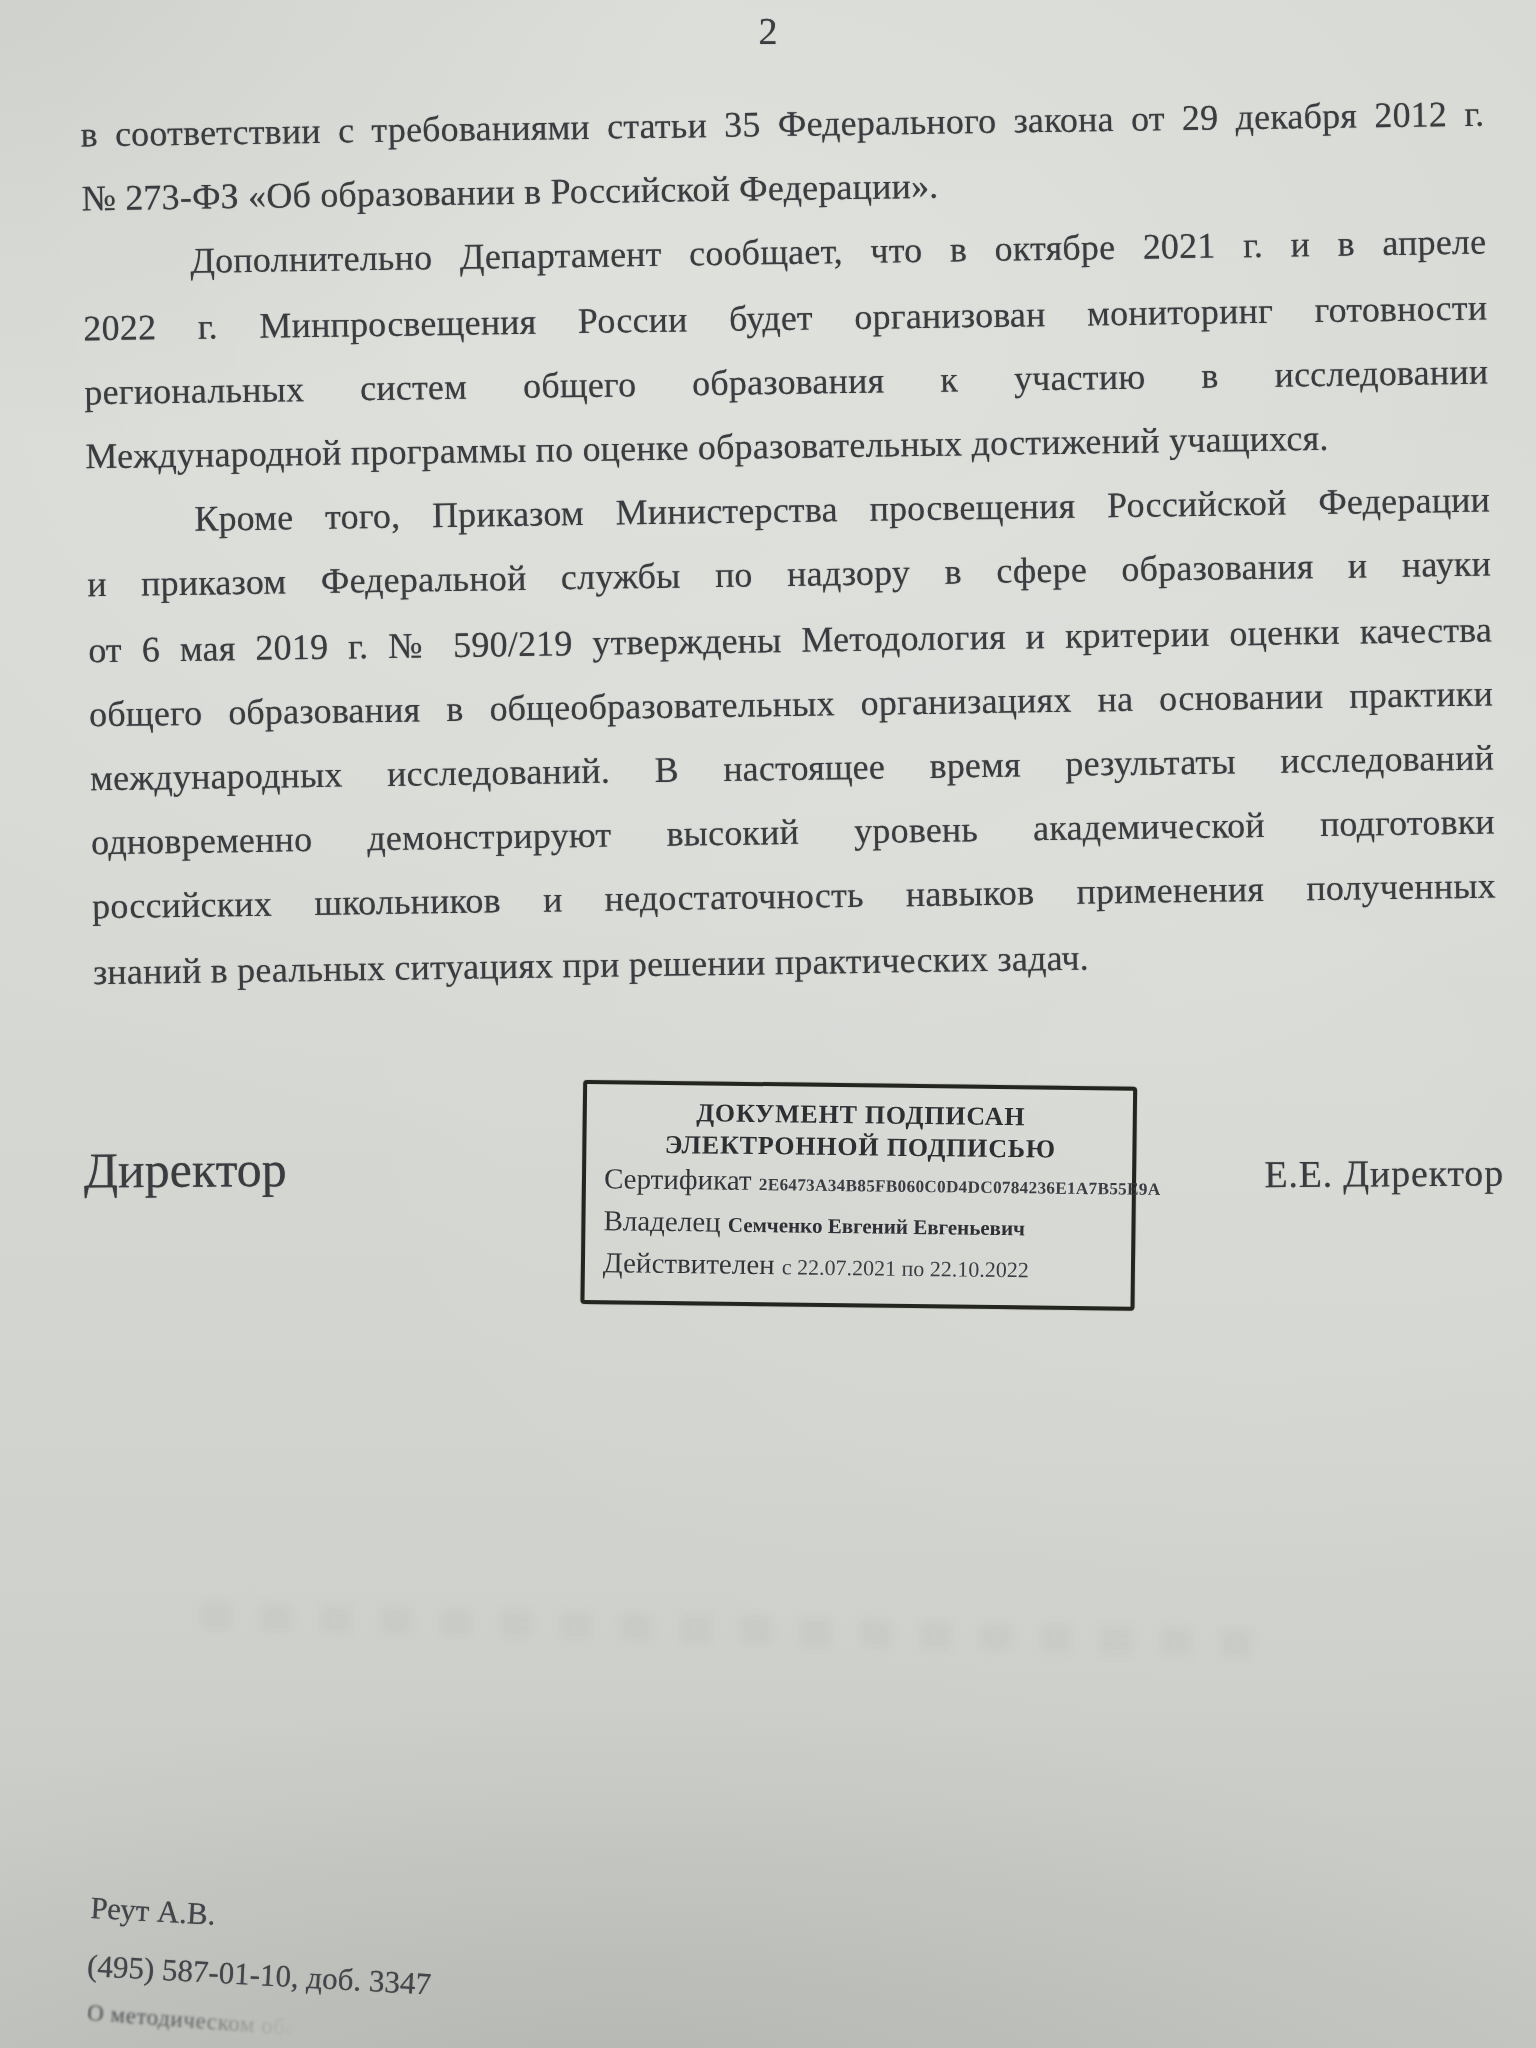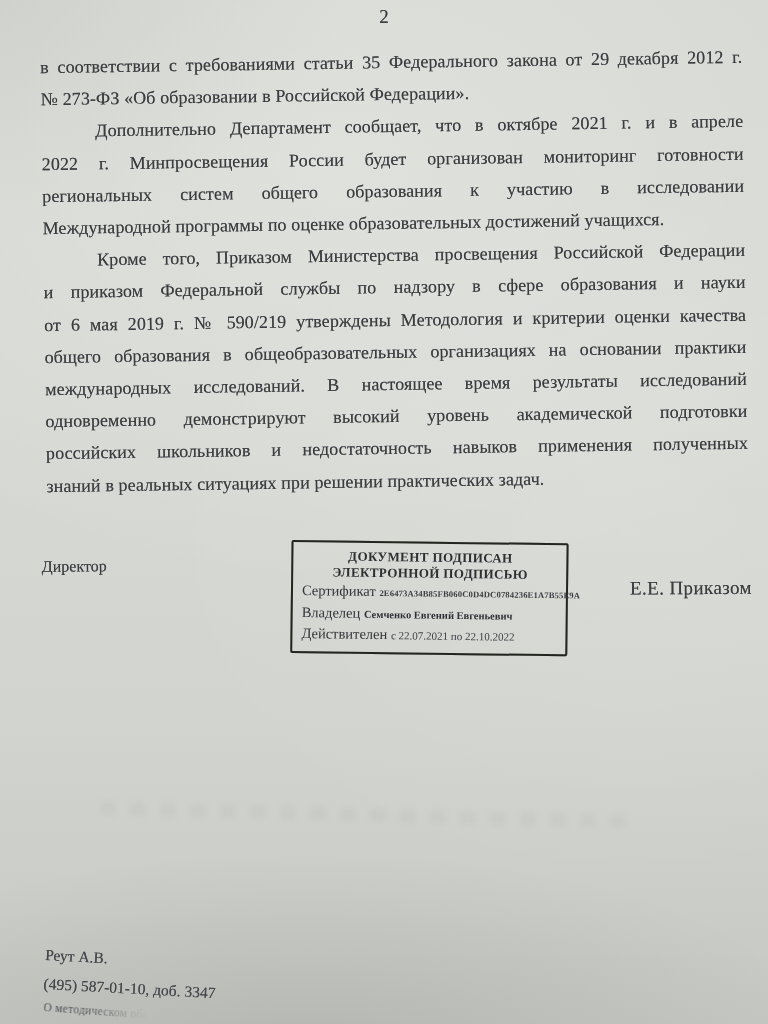--- a/index.html
+++ b/index.html
@@ -59,22 +59,22 @@
     top: 540px;
     left: 0;
     right: 0;
     height: 115px;
     transform: rotate(-0.4deg);
     transform-origin: 0 50%;
   }
   .signer-title {
     position: absolute;
     left: 42px;
-    top: 12px;
-    font-size: 16px;
+    top: 32px;
+    font-size: 25px;
     line-height: 29px;
     text-align: center;
   }
   .signer-name {
     position: absolute;
     right: 16px;
     top: 42px;
     font-size: 19px;
     letter-spacing: 0.4px;
   }
@@ -186,21 +186,21 @@
       <div class="stamp-line">
         <span>Владелец</span>
         <span class="stamp-val-bold">Семченко Евгений Евгеньевич</span>
       </div>
       <div class="stamp-line">
         <span>Действителен</span>
         <span class="stamp-val">с 22.07.2021 по 22.10.2022</span>
       </div>
     </div>
 
-    <div class="signer-name txt">Е.Е. Приказом</div>
+    <div class="signer-name txt">Е.Е. Директор</div>
   </div>
 
   <div class="bleed-through"></div>
 
   <div class="footer txt">
     <div>Реут А.В.</div>
     <div>(495) 587-01-10, доб. 3347</div>
   </div>
 
   <div class="subject-cut">О методическом обе</div>

